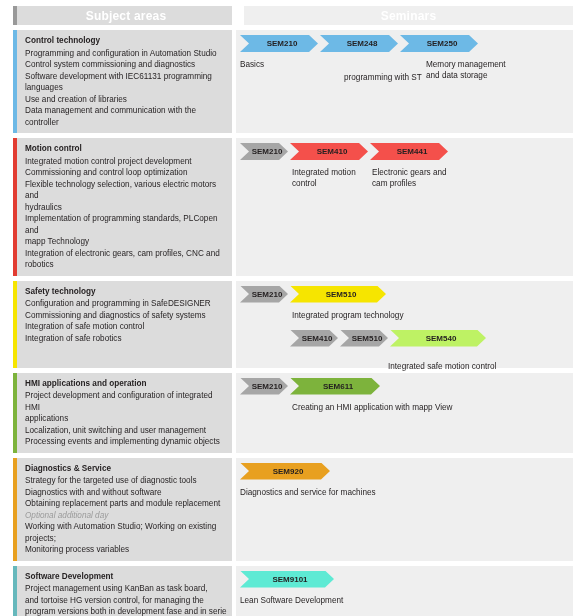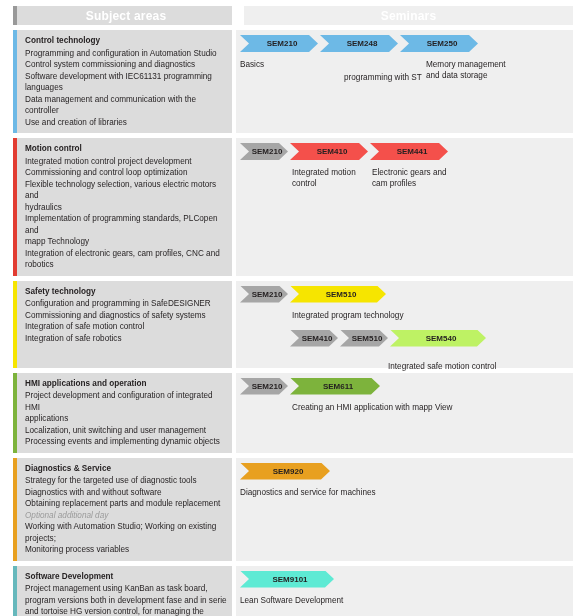--- a/index.html
+++ b/index.html
@@ -73,22 +73,22 @@
   </div>
 
   <div id="rows">
       <div class="row">
         <div class="subject" style="border-left-color: rgb(109, 185, 230); min-height: 85px;">
           <div class="title">Control technology</div>
           <div class="line">Programming and configuration in Automation Studio</div>
           <div class="line">Control system commissioning and diagnostics</div>
           <div class="line">Software development with IEC61131 programming</div>
           <div class="line">languages</div>
+          <div class="line">Use and creation of libraries</div>
           <div class="line">Data management and communication with the controller</div>
-          <div class="line">Use and creation of libraries</div>
         </div>
         <div class="seminars" style="min-height: 85px;">
           <div class="grp" style="top: 5px; left: 4px;">
             <div class="chev-line">
               <div class="chev" style="background: rgb(109, 185, 230); width: 78px;">SEM210</div>
               <div class="chev" style="background: rgb(109, 185, 230); width: 78px;">SEM248</div>
               <div class="chev" style="background: rgb(109, 185, 230); width: 78px;">SEM250</div>
             </div>
             <div class="cap" style="position: absolute; left: 0px; top: 21px; white-space: nowrap;">Basics</div>
             <div class="cap" style="position: absolute; left: 104px; top: 34px; white-space: nowrap;">programming with ST</div>
@@ -183,22 +183,22 @@
               <div class="chev" style="background: rgb(232, 160, 32); width: 90px;">SEM920</div>
             </div>
             <div class="cap" style="position: absolute; left: 0px; top: 21px; white-space: nowrap;">Diagnostics and service for machines</div>
           </div>
         </div>
       </div>
       <div class="row">
         <div class="subject" style="border-left-color: rgb(102, 184, 188); min-height: 100px;">
           <div class="title">Software Development</div>
           <div class="line">Project management using KanBan as task board,</div>
+          <div class="line">and tortoise HG version control, for managing the</div>
           <div class="line">program versions both in development fase and in serie</div>
-          <div class="line">and tortoise HG version control, for managing the</div>
         </div>
         <div class="seminars" style="min-height: 100px;">
           <div class="grp" style="top: 5px; left: 4px;">
             <div class="chev-line">
               <div class="chev" style="background: #5eead4; width: 94px;">SEM9101</div>
             </div>
             <div class="cap" style="position: absolute; left: 0px; top: 21px; white-space: nowrap;">Lean Software Development</div>
           </div>
         </div>
       </div>

